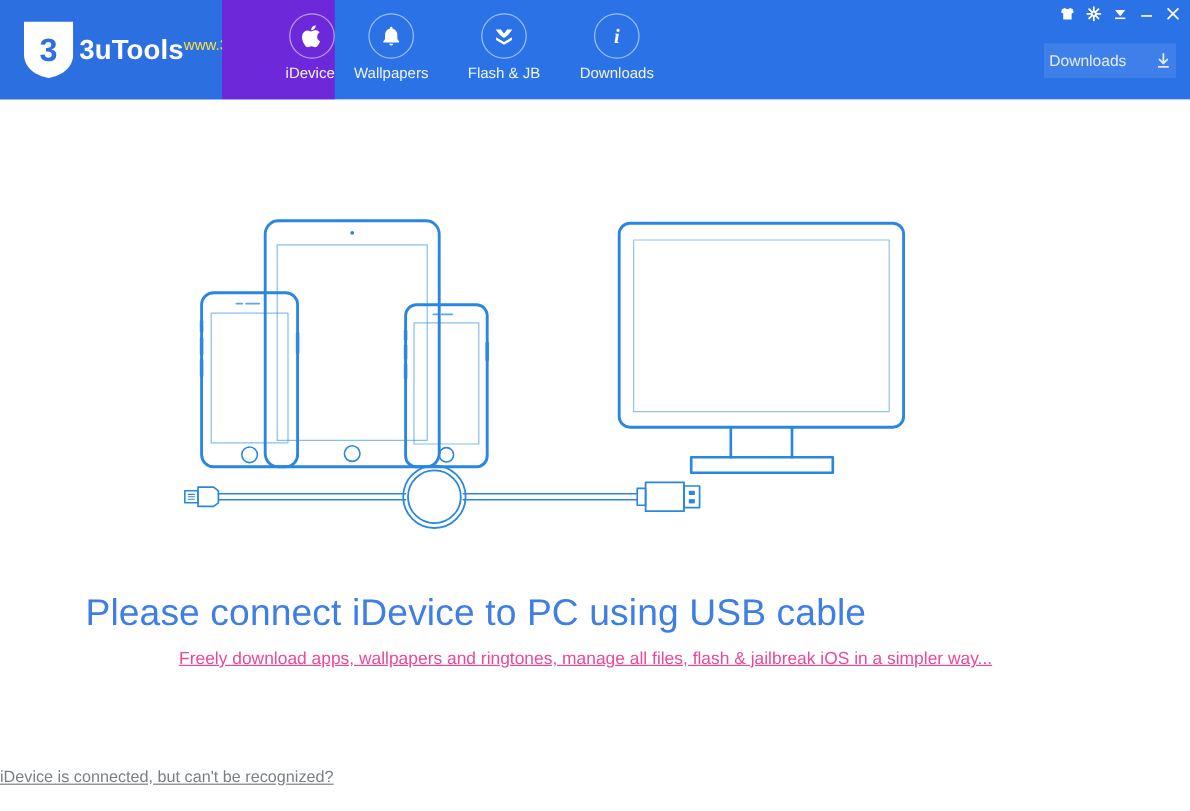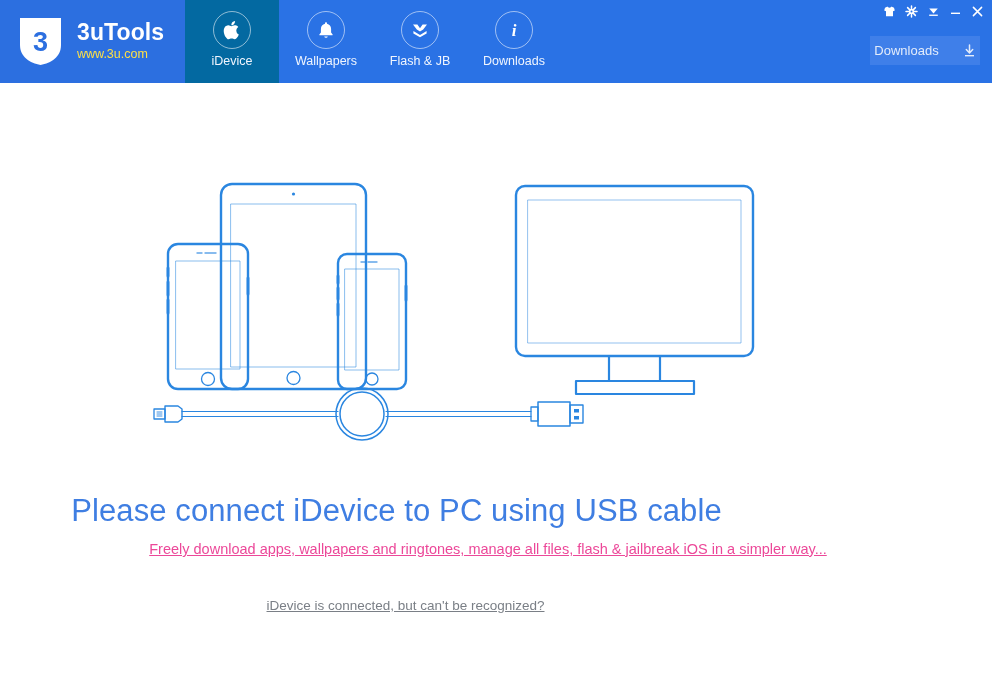--- a/index.html
+++ b/index.html
@@ -28,22 +28,22 @@
     padding-left: 20px;
     flex: 0 0 185px;
   }
   #logo-shield {
     width: 41px; height: 47px;
     position: relative;
     flex: 0 0 41px;
   }
   #logo-shield svg { display: block; }
   .logo-text-wrap {
-    margin-left: 16px;
-    display: flex; flex-direction: column;
+    margin-left: 5px;
+    display: flex; flex-direction: row;
     justify-content: center;
   }
   #brand-name {
     font-size: 23px;
     font-weight: bold;
     color: #ffffff;
     line-height: 25px;
     letter-spacing: 0.1px;
   }
   #brand-url {
@@ -62,21 +62,21 @@
   .nav-tab {
     width: 94px; height: 83px;
     display: flex; flex-direction: column;
     align-items: center;
     justify-content: flex-start;
     padding-top: 11px;
     cursor: pointer;
     background: transparent;
     position: relative;
   }
-  .nav-tab.state-hover { background: #0369a1; }
+  .nav-tab.state-hover { background: #6d28d9; align-items: flex-end; }
   .nav-tab.state-active { background: #4d87ec; }
   .nav-icon {
     width: 38px; height: 38px;
     border: 1.6px solid rgba(255,255,255,0.55);
     border-radius: 50%;
     display: flex; align-items: center; justify-content: center;
     margin-bottom: 5px;
   }
   .nav-icon svg { display: block; }
   .nav-label {
@@ -146,22 +146,21 @@
     position: absolute;
     top: 456px; left: 0; width: 976px;
     text-align: center;
     font-size: 14.5px;
     color: #ec4899;
     line-height: 20px;
     text-decoration: underline;
   }
   #recognize-link {
     position: absolute;
-    top: 513px; left: 0; width: 811px;
-    text-align: center;
+    top: 556px; left: 0; width: 811px;
   }
   #recognize-link a {
     font-size: 13.5px;
     color: #7a7f86;
     text-decoration: underline;
     cursor: pointer;
   }
 </style>
 </head>
 <body>

